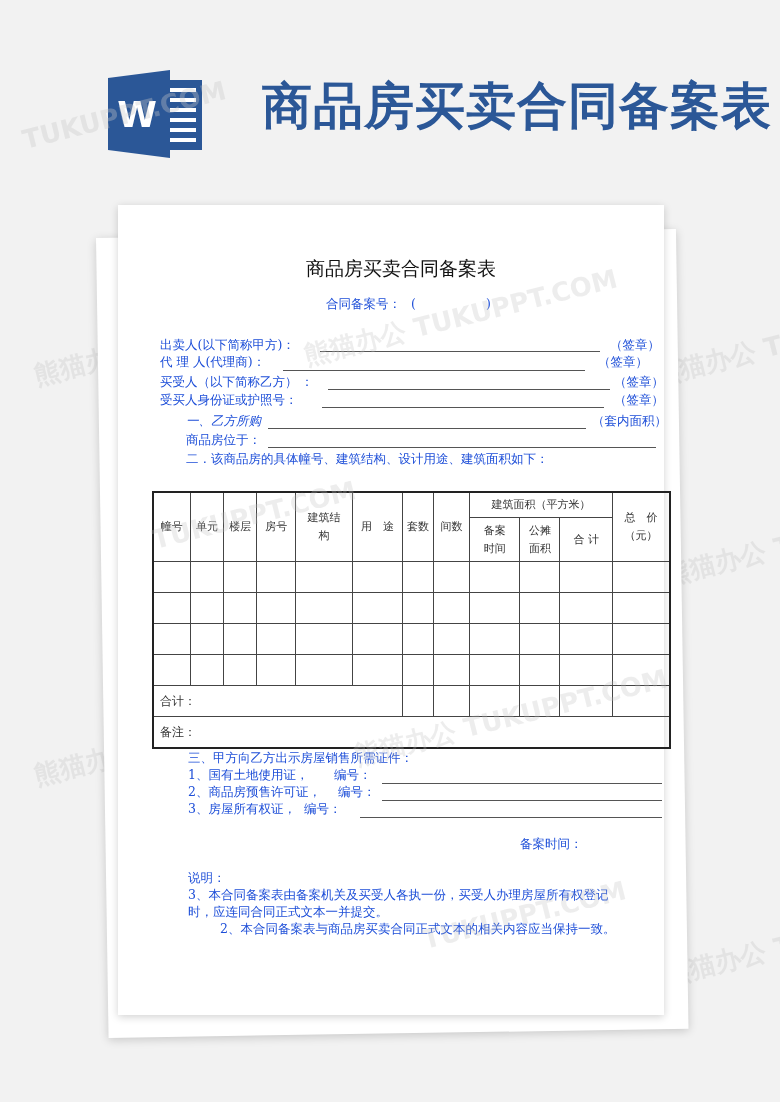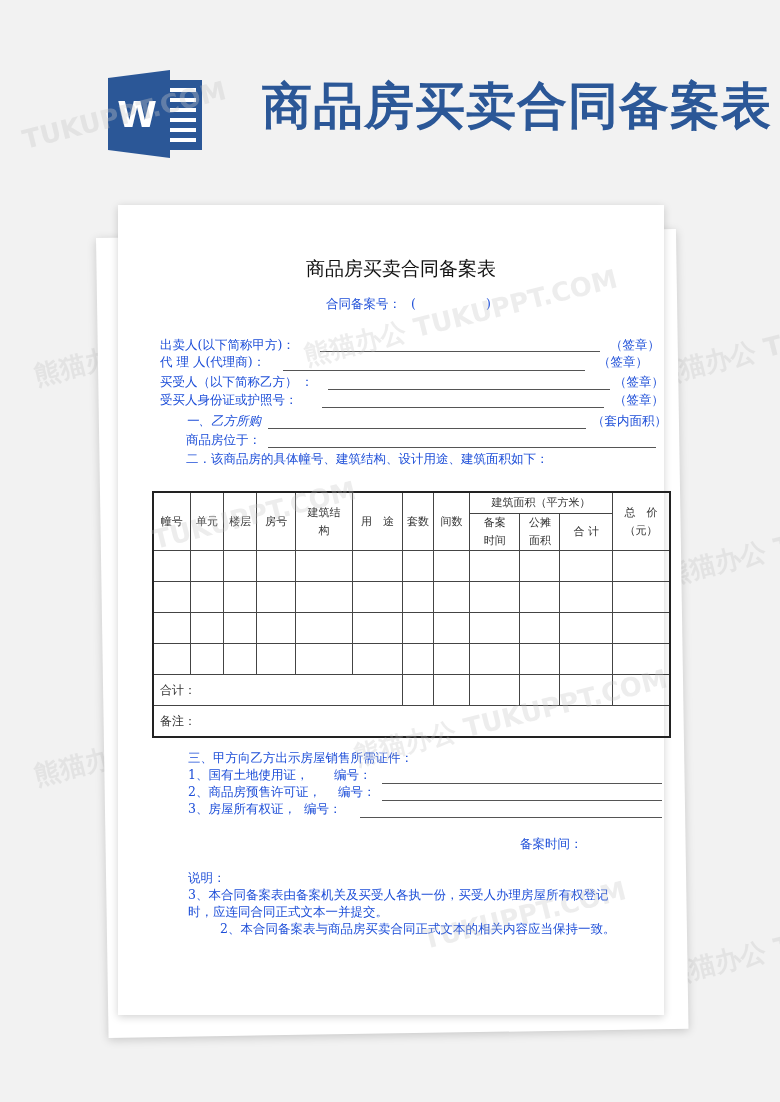--- a/index.html
+++ b/index.html
@@ -125,21 +125,21 @@
       <tr class="hdr">
     <td rowspan="2">幢号</td>
     <td rowspan="2">单元</td>
     <td rowspan="2">楼层</td>
     <td rowspan="2">房号</td>
     <td rowspan="2" style="padding:0 10px;"><span>建筑结构</span></td>
     <td rowspan="2">用　途</td>
     <td rowspan="2">套数</td>
     <td rowspan="2">间数</td>
     <td colspan="3" style="height:20px;">建筑面积（平方米）</td>
-    <td rowspan="2" style="padding:8px 8px;"><span>总　价（元）</span></td>
+    <td rowspan="2" style="padding:16px 8px;"><span>总　价（元）</span></td>
   </tr>
   <tr class="hdr">
     <td style="height:34px;padding:0 12px;"><span>备案时间</span></td>
     <td style="padding:0 8px;"><span>公摊面积</span></td>
     <td>合 计</td>
   </tr>
   <tr class="row">
     <td></td>
         <td></td>
         <td></td>

